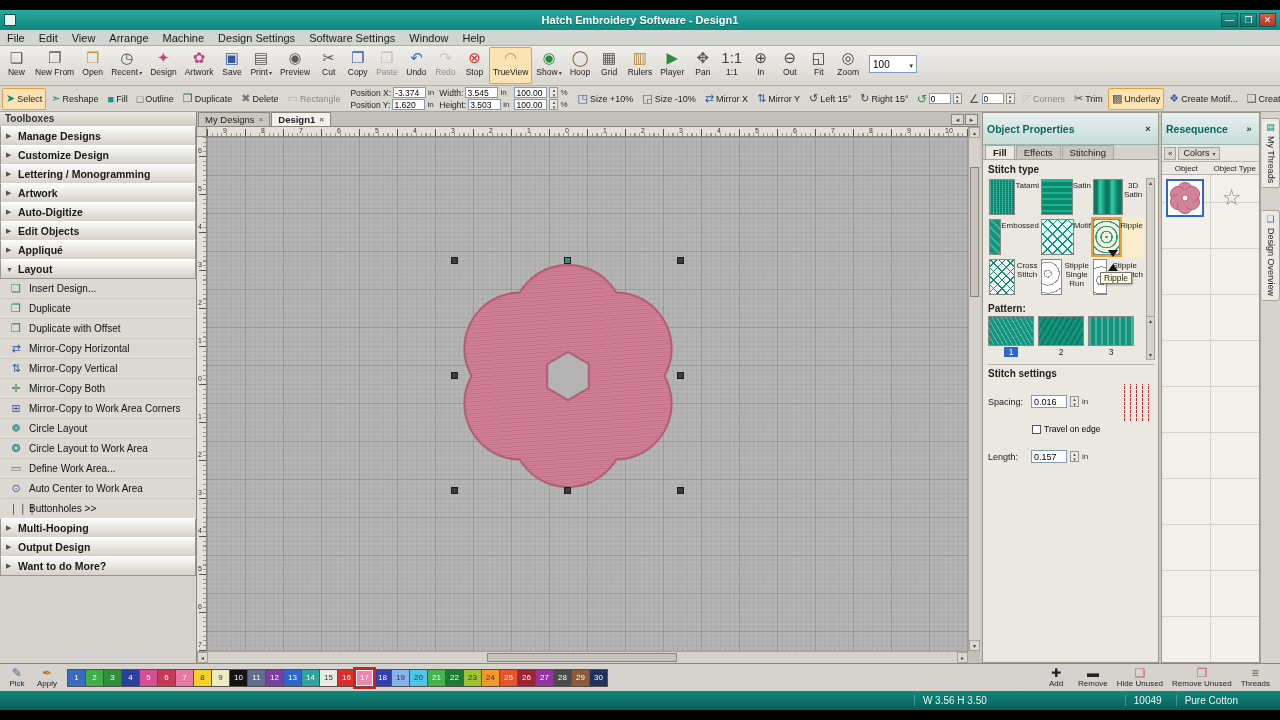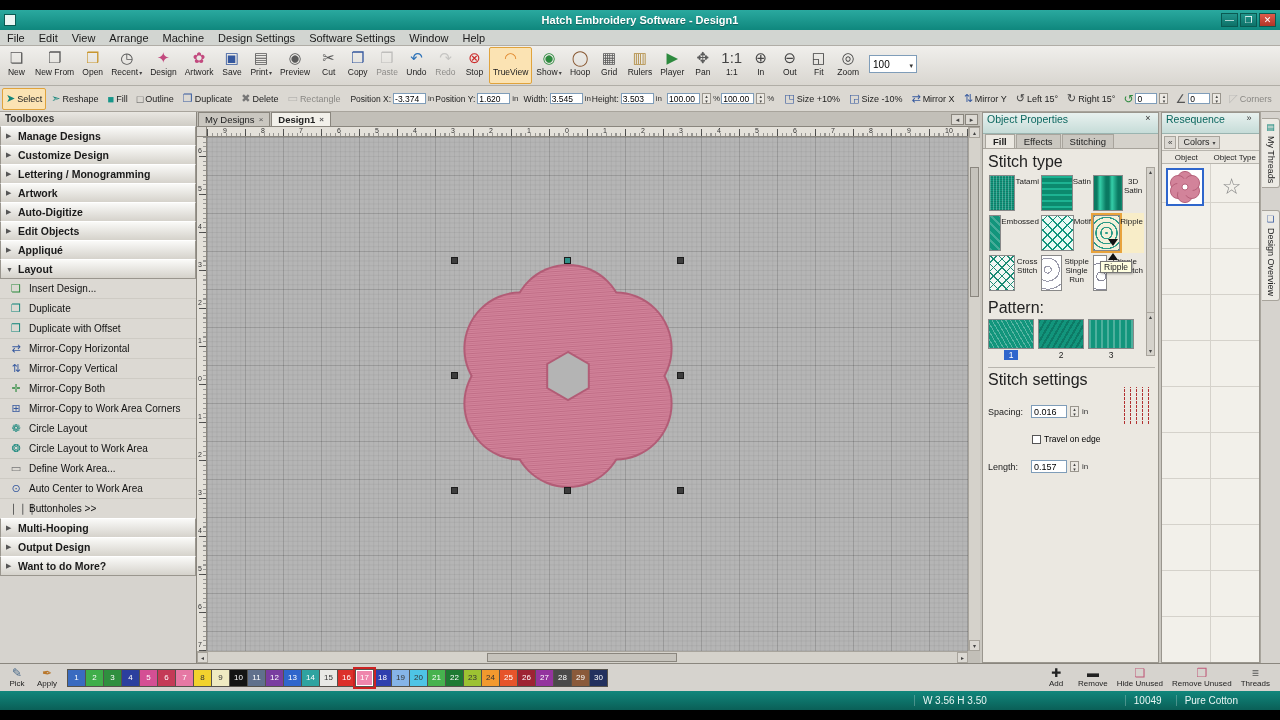--- a/index.html
+++ b/index.html
@@ -33,21 +33,21 @@
 .combo{display:flex;align-items:center;border:1px solid #7f9db9;background:#fff;height:18px;margin:8px 0 0 6px;padding:0 3px;font-size:10px;min-width:48px;justify-content:space-between;gap:4px}
 .combo .caret::after{content:'▾';font-size:7px;color:#333}
 
 
 #toolbar-edit{height:26px;background:#dbd8d2;border-bottom:1px solid #a8a49c;display:flex;align-items:center;padding:0 2px;gap:1px;flex:0 0 auto;overflow:hidden}
 .tb2-btn{display:flex;align-items:center;gap:2px;padding:1px 3px;height:22px;font-size:9px;color:#222;border:1px solid transparent;white-space:nowrap}
 .tb2-btn .icon{font-size:11px}
 .tb2-btn.active{background:#fbe3b3;border:1px solid #e0a33c;border-radius:2px}
 .tb2-btn.disabled{opacity:.45}
 .tb2-fields{display:flex;gap:5px;margin:0 5px}
-.fcol{display:flex;gap:1px}
+.fcol{display:flex;flex-direction:column;gap:1px}
 .frow{display:flex;align-items:center;gap:2px;font-size:8.5px}
 .flabel{color:#222;white-space:nowrap}
 .fin{width:33px;height:11px;font-size:8.5px;border:1px solid #7f9db9;background:#fff;padding:0 1px;font-family:inherit}
 .funit{font-size:8px;color:#333}
 .spinner{display:inline-flex;flex-direction:column;width:9px;height:11px;border:1px solid #9a968e;background:#ece9e3;align-items:center;justify-content:center}
 .spinner::before{content:'▴';font-size:5px;line-height:5px;color:#444}
 .spinner::after{content:'▾';font-size:5px;line-height:5px;color:#444}
 .tb2-rot{display:flex;align-items:center;gap:2px;margin:0 3px}
 .tb2-rot .icon{font-size:12px}
 
@@ -86,28 +86,28 @@
 .sarrow.down{bottom:0}.sarrow.down::before{content:'▾';font-size:6px}
 .vthumb{position:absolute;left:1px;top:40px;width:9px;height:130px;background:#c6c3bc;border:1px solid #8a867e}
 #hscroll{position:absolute;left:0;bottom:0;width:771px;height:12px;background:#d5d2cb;border-top:1px solid #a8a49c}
 .harrow{position:absolute;top:0;width:11px;height:11px;display:flex;align-items:center;justify-content:center;background:#dcd9d3;border:1px solid #a8a49c;color:#444}
 .harrow.left{left:0}.harrow.left::before{content:'◂';font-size:6px}
 .harrow.right{right:0}.harrow.right::before{content:'▸';font-size:6px}
 .hthumb{position:absolute;top:1px;left:290px;width:190px;height:9px;background:#c6c3bc;border:1px solid #8a867e}
 
 
 #objprops{position:absolute;left:982px;top:0;width:177px;height:100%;background:#ebe8e1;border:1px solid #9a968e;display:flex;flex-direction:column}
-.panel-header{height:21px;background:linear-gradient(#e8f1ef,#c6dcd8);border-bottom:1px solid #9ab4b0;display:flex;align-items:flex-start;justify-content:space-between;padding:0 4px;font-size:10.5px;font-weight:normal;color:#0b675f;flex:0 0 auto}
+.panel-header{height:32px;background:linear-gradient(#e8f1ef,#c6dcd8);border-bottom:1px solid #9ab4b0;display:flex;align-items:center;justify-content:space-between;padding:0 4px;font-size:10.5px;font-weight:bold;color:#0b675f;flex:0 0 auto}
 .panel-close{font-size:9px;color:#333;width:12px;text-align:center}
 #op-tabs{height:15px;display:flex;align-items:flex-end;background:#d5d2cb;border-bottom:1px solid #a8a49c;padding-left:2px;flex:0 0 auto}
 .op-tab{font-size:9.5px;padding:1px 7px;border:1px solid #a8a49c;border-bottom:none;background:#cac7c0;margin-right:1px;color:#222}
 .op-tab.active{background:#ebe8e1;font-weight:bold}
 #op-body{flex:1;position:relative;padding:4px 3px 4px 5px;overflow:hidden}
 .op-section{position:relative}
-.op-heading{font-size:16px;font-weight:normal;color:#222;margin-bottom:2px}
+.op-heading{font-size:10px;font-weight:bold;color:#222;margin-bottom:2px}
 #stitch-grid{display:grid;grid-template-columns:repeat(3,52px)}
 .stitch-cell{display:flex;flex-direction:row;align-items:flex-start;padding:2px 1px}
 .stitch-thumb{width:46px;height:36px;border:1px solid #888}
 .stitch-cell.selected{background:#f8edc8}
 .stitch-cell.selected .stitch-thumb{outline:2px solid #e8a33c}
 .stitch-label{font-size:8px;text-align:center;line-height:9px;margin-top:2px;color:#222;min-height:9px}
 .mini-scroll{position:absolute;right:0;width:9px;display:flex;flex-direction:column;justify-content:space-between;align-items:center;background:#d5d2cb;border:1px solid #a8a49c}
 .mini-scroll::before{content:'▴';font-size:6px;color:#444;line-height:8px}
 .mini-scroll::after{content:'▾';font-size:6px;color:#444;line-height:8px}
 #stitch-mini{top:14px;height:152px}

